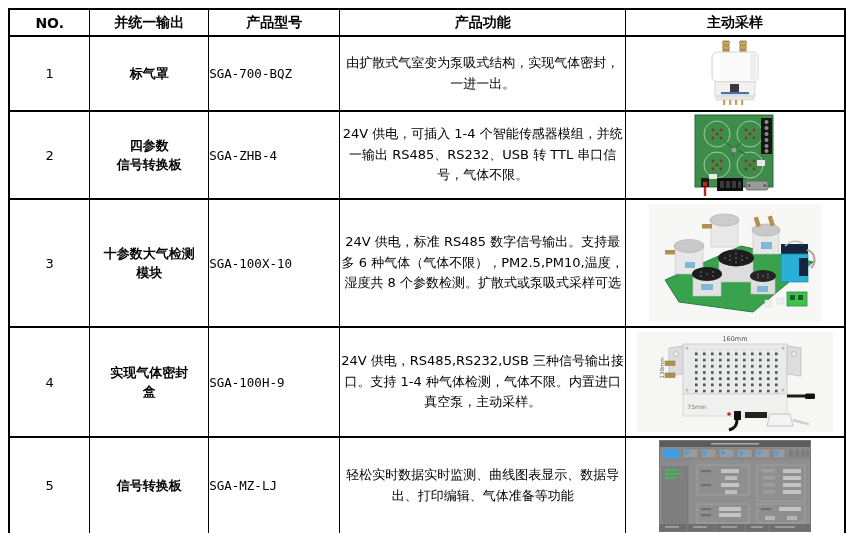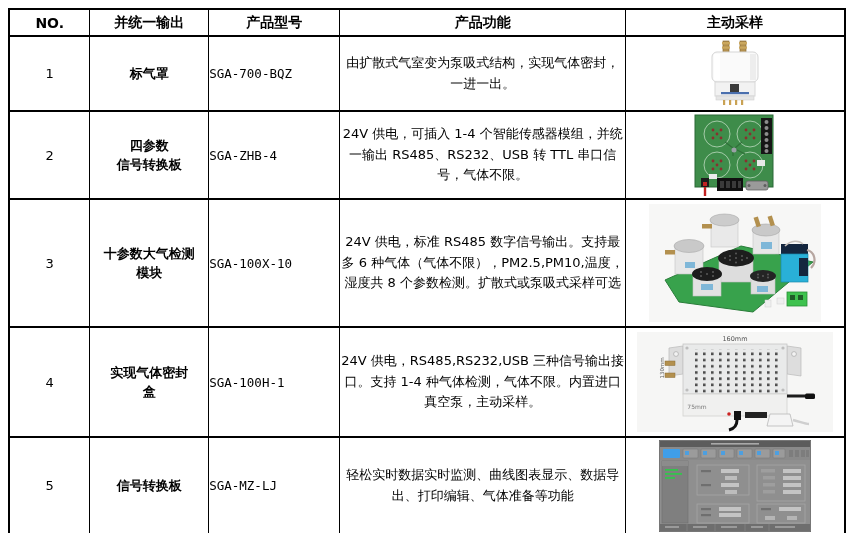--- a/index.html
+++ b/index.html
@@ -237,21 +237,21 @@
         </div>
       </td>
     </tr>
 
     <tr class="r4">
       <td class="c-no">4</td>
       <td class="c-name">
         <div>实现气体密封</div>
         <div>盒</div>
       </td>
-      <td class="c-model">SGA-100H-1</td>
+      <td class="c-model">SGA-100H-9</td>
       <td class="c-func">24V 供电，RS485,RS232,USB 三种信号输出接口。支持 1-4 种气体检测，气体不限。内置进口真空泵，主动采样。</td>
       <td class="c-img">
         <div class="imgbox">
           <svg width="196" height="100" viewBox="0 0 196 100">
             <defs>
               <pattern id="holes" x="0" y="0" width="8" height="6.2" patternUnits="userSpaceOnUse">
                 <rect x="2" y="2" width="2.6" height="2.6" fill="#4c4c4c"></rect>
               </pattern>
             </defs>
             <rect x="0" y="0" width="196" height="100" fill="#f6f6f5"></rect>

